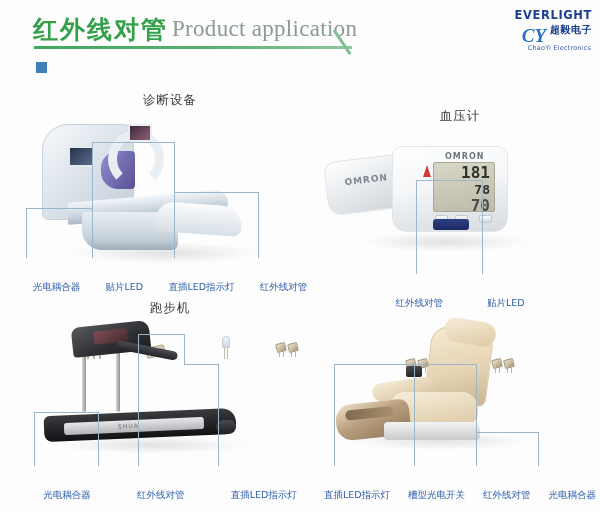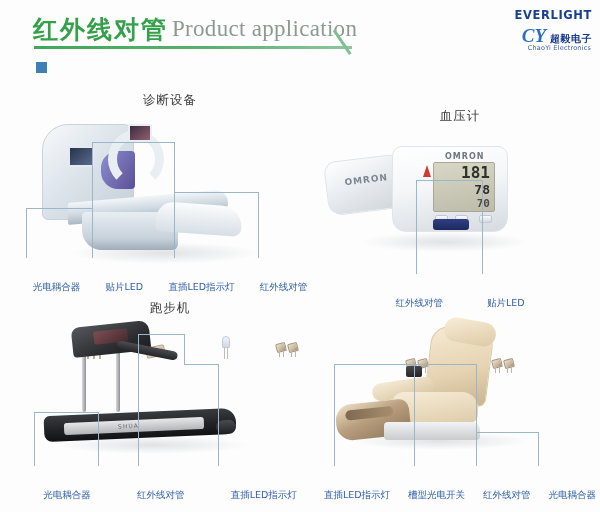--- a/index.html
+++ b/index.html
@@ -53,21 +53,21 @@
   }
 
   
   .brand { position: absolute; right: 6px; top: 8px; width: 122px; height: 44px; }
   .brand-ever {
     position: absolute; right: 2px; top: 0;
     font-size: 11.5px; font-weight: bold; letter-spacing: .6px;
     color: #1a3f8f;
     font-family: "DejaVu Sans", sans-serif;
   }
-  .brand-row { position: absolute; right: 2px; top: 17px; display: flex; align-items: flex-end; gap: 4px; }
+  .brand-row { position: absolute; right: 2px; top: 17px; display: flex; gap: 4px; }
   .brand-cy {
     font-family: "Liberation Serif", serif;
     font-style: italic; font-weight: bold;
     font-size: 19px; color: #2a6fc4;
     line-height: 1; position: relative; top: 1px;
   }
   .brand-zh {
     font-size: 10px; font-weight: bold; color: #16398a;
     font-family: "DejaVu Sans", sans-serif; letter-spacing: .5px;
     line-height: 1;
@@ -246,21 +246,21 @@
     border-radius: 2px; border: 1px solid #a9a898;
     padding: 2px 4px;
   }
   .bp-lcd .row {
     font-family: "DejaVu Sans Mono", monospace;
     font-weight: bold; color: #2d2f2b; text-align: right;
     line-height: 1;
   }
   .bp-lcd .r1 { font-size: 16px; color: #2f312c; }
   .bp-lcd .r2 { font-size: 13px; margin-top: 2px; }
-  .bp-lcd .r3 { font-size: 11px; margin-top: 2px; color: #4a4c46; }
+  .bp-lcd .r3 { font-size: 16px; margin-top: 2px; color: #4a4c46; }
   .bp-arrow {
     position: absolute; left: 30px; top: 18px; width: 0; height: 0;
     border-left: 4px solid transparent; border-right: 4px solid transparent;
     border-bottom: 12px solid #d03b34;
   }
   .bp-btn {
     position: absolute; top: 68px; width: 13px; height: 8px;
     background: linear-gradient(180deg,#fafbfc,#d3d8dd);
     border: 1px solid #c3c9cf; border-radius: 2px;
   }

